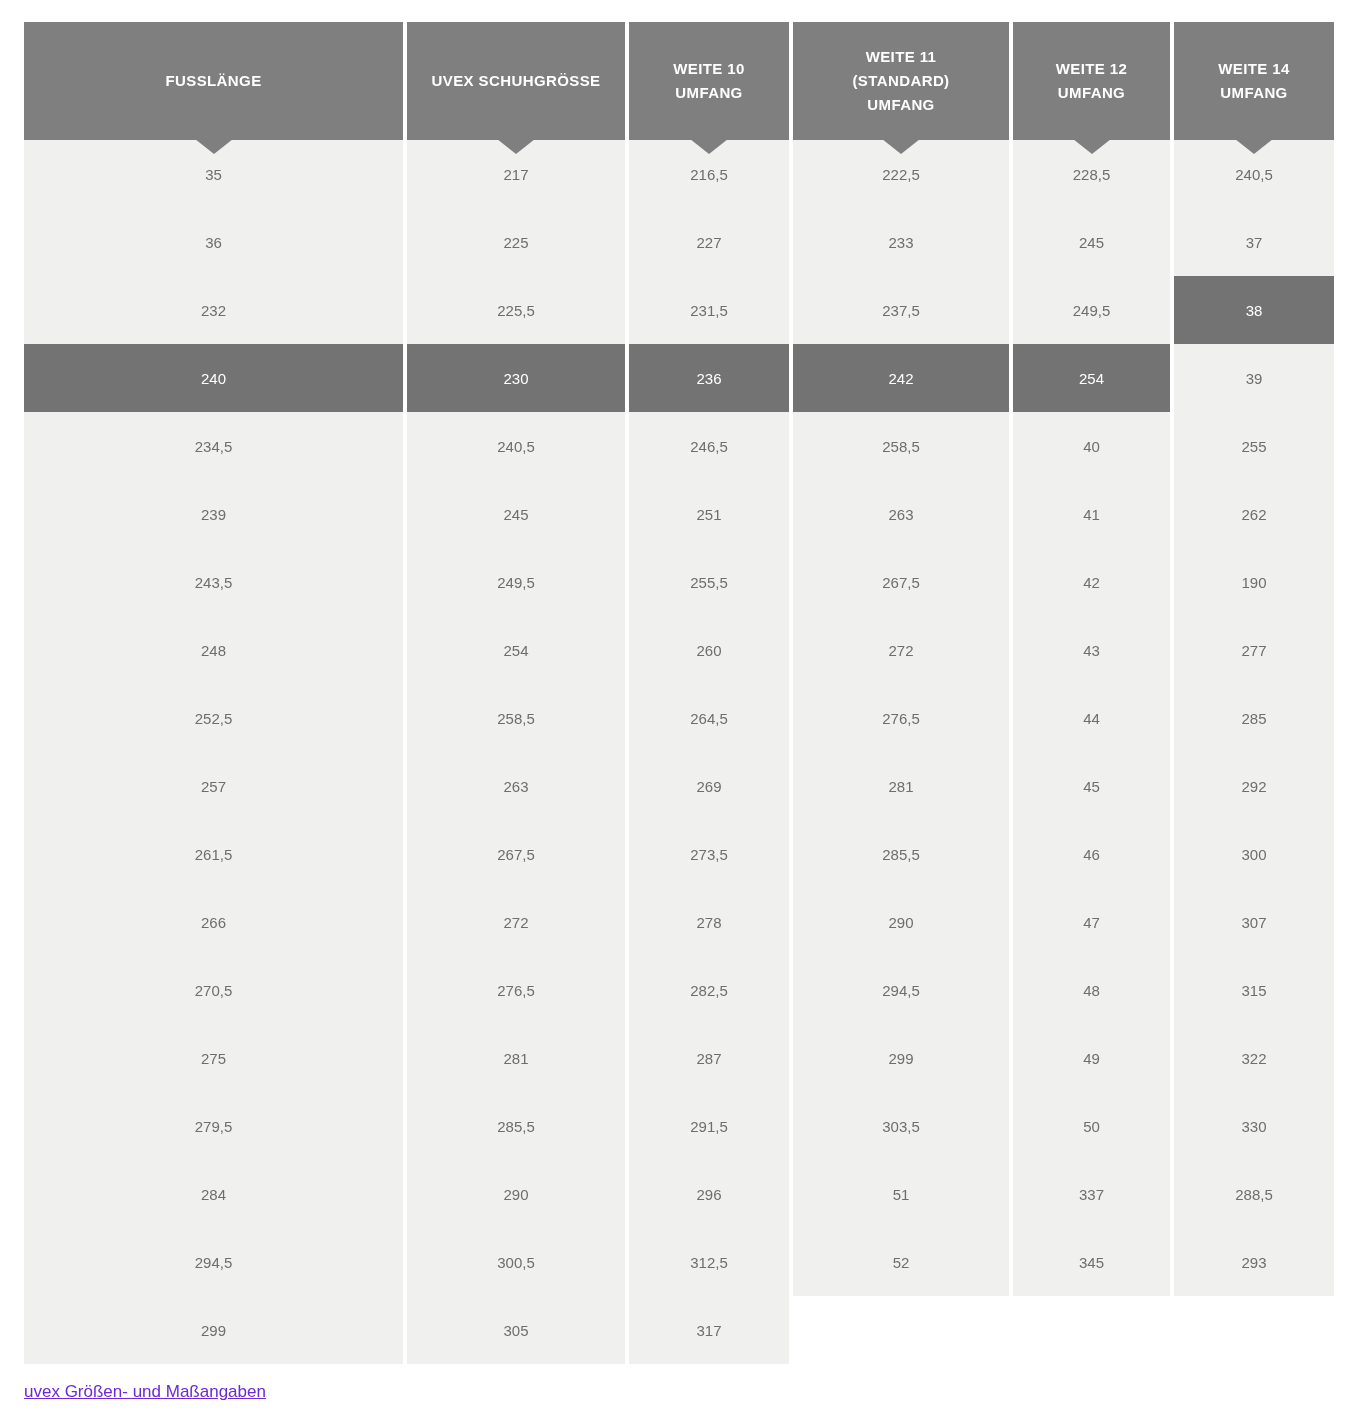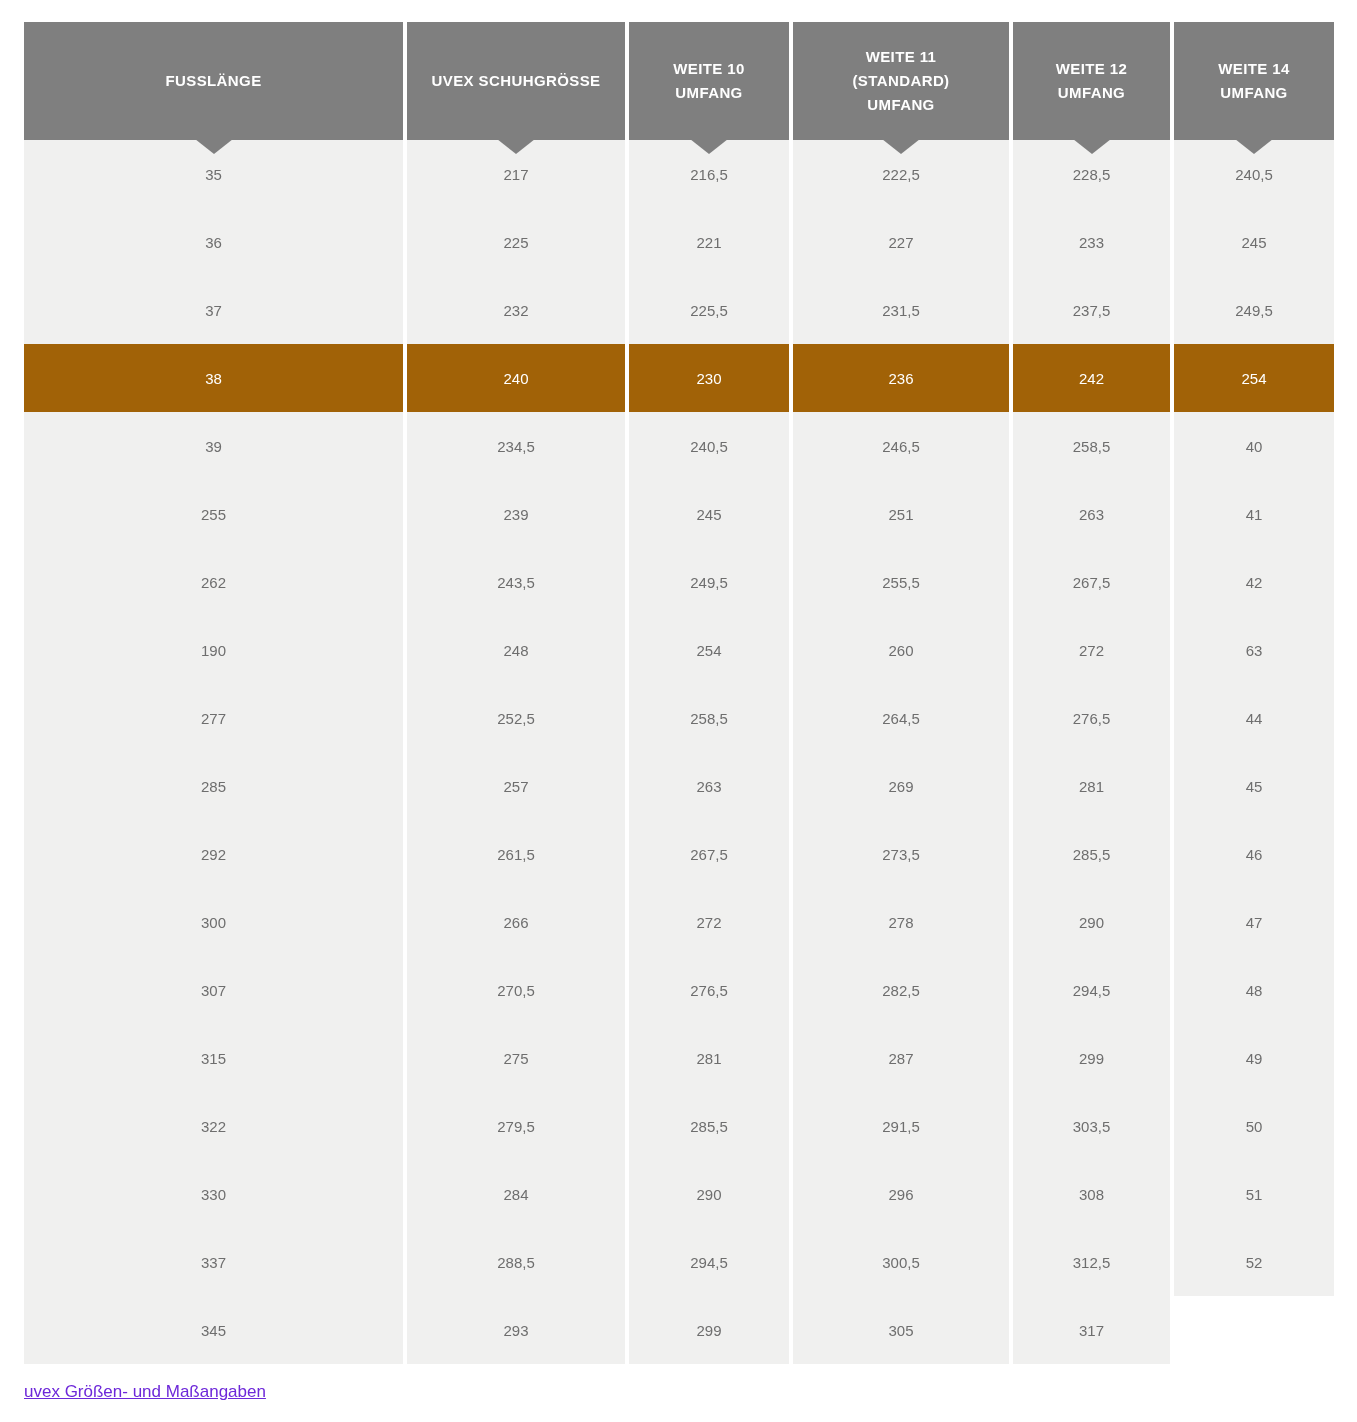--- a/index.html
+++ b/index.html
@@ -54,21 +54,21 @@
   .cell {
     background: #F0F0EF;
     height: 68px;
     display: flex;
     align-items: center;
     justify-content: center;
     color: #6E6E6E;
     font-size: 15px;
   }
   .cell.highlight {
-    background: #a16207;
+    background: #737373;
     color: #ffffff;
   }
   .caption {
     margin-top: 18px;
     color: #6d28d9;
     font-size: 17px;
     text-decoration: underline;
   }
 </style>
 </head>
@@ -110,21 +110,20 @@
 
   <div class="grid body-grid" id="table-body">
       <div class="cell">35</div>
       <div class="cell">217</div>
       <div class="cell">216,5</div>
       <div class="cell">222,5</div>
       <div class="cell">228,5</div>
       <div class="cell">240,5</div>
       <div class="cell">36</div>
       <div class="cell">225</div>
-      <div class="cell">221</div>
       <div class="cell">227</div>
       <div class="cell">233</div>
       <div class="cell">245</div>
       <div class="cell">37</div>
       <div class="cell">232</div>
       <div class="cell">225,5</div>
       <div class="cell">231,5</div>
       <div class="cell">237,5</div>
       <div class="cell">249,5</div>
       <div class="cell highlight">38</div>
@@ -149,21 +148,21 @@
       <div class="cell">243,5</div>
       <div class="cell">249,5</div>
       <div class="cell">255,5</div>
       <div class="cell">267,5</div>
       <div class="cell">42</div>
       <div class="cell">190</div>
       <div class="cell">248</div>
       <div class="cell">254</div>
       <div class="cell">260</div>
       <div class="cell">272</div>
-      <div class="cell">63</div>
+      <div class="cell">43</div>
       <div class="cell">277</div>
       <div class="cell">252,5</div>
       <div class="cell">258,5</div>
       <div class="cell">264,5</div>
       <div class="cell">276,5</div>
       <div class="cell">44</div>
       <div class="cell">285</div>
       <div class="cell">257</div>
       <div class="cell">263</div>
       <div class="cell">269</div>
@@ -196,21 +195,20 @@
       <div class="cell">322</div>
       <div class="cell">279,5</div>
       <div class="cell">285,5</div>
       <div class="cell">291,5</div>
       <div class="cell">303,5</div>
       <div class="cell">50</div>
       <div class="cell">330</div>
       <div class="cell">284</div>
       <div class="cell">290</div>
       <div class="cell">296</div>
-      <div class="cell">308</div>
       <div class="cell">51</div>
       <div class="cell">337</div>
       <div class="cell">288,5</div>
       <div class="cell">294,5</div>
       <div class="cell">300,5</div>
       <div class="cell">312,5</div>
       <div class="cell">52</div>
       <div class="cell">345</div>
       <div class="cell">293</div>
       <div class="cell">299</div>

